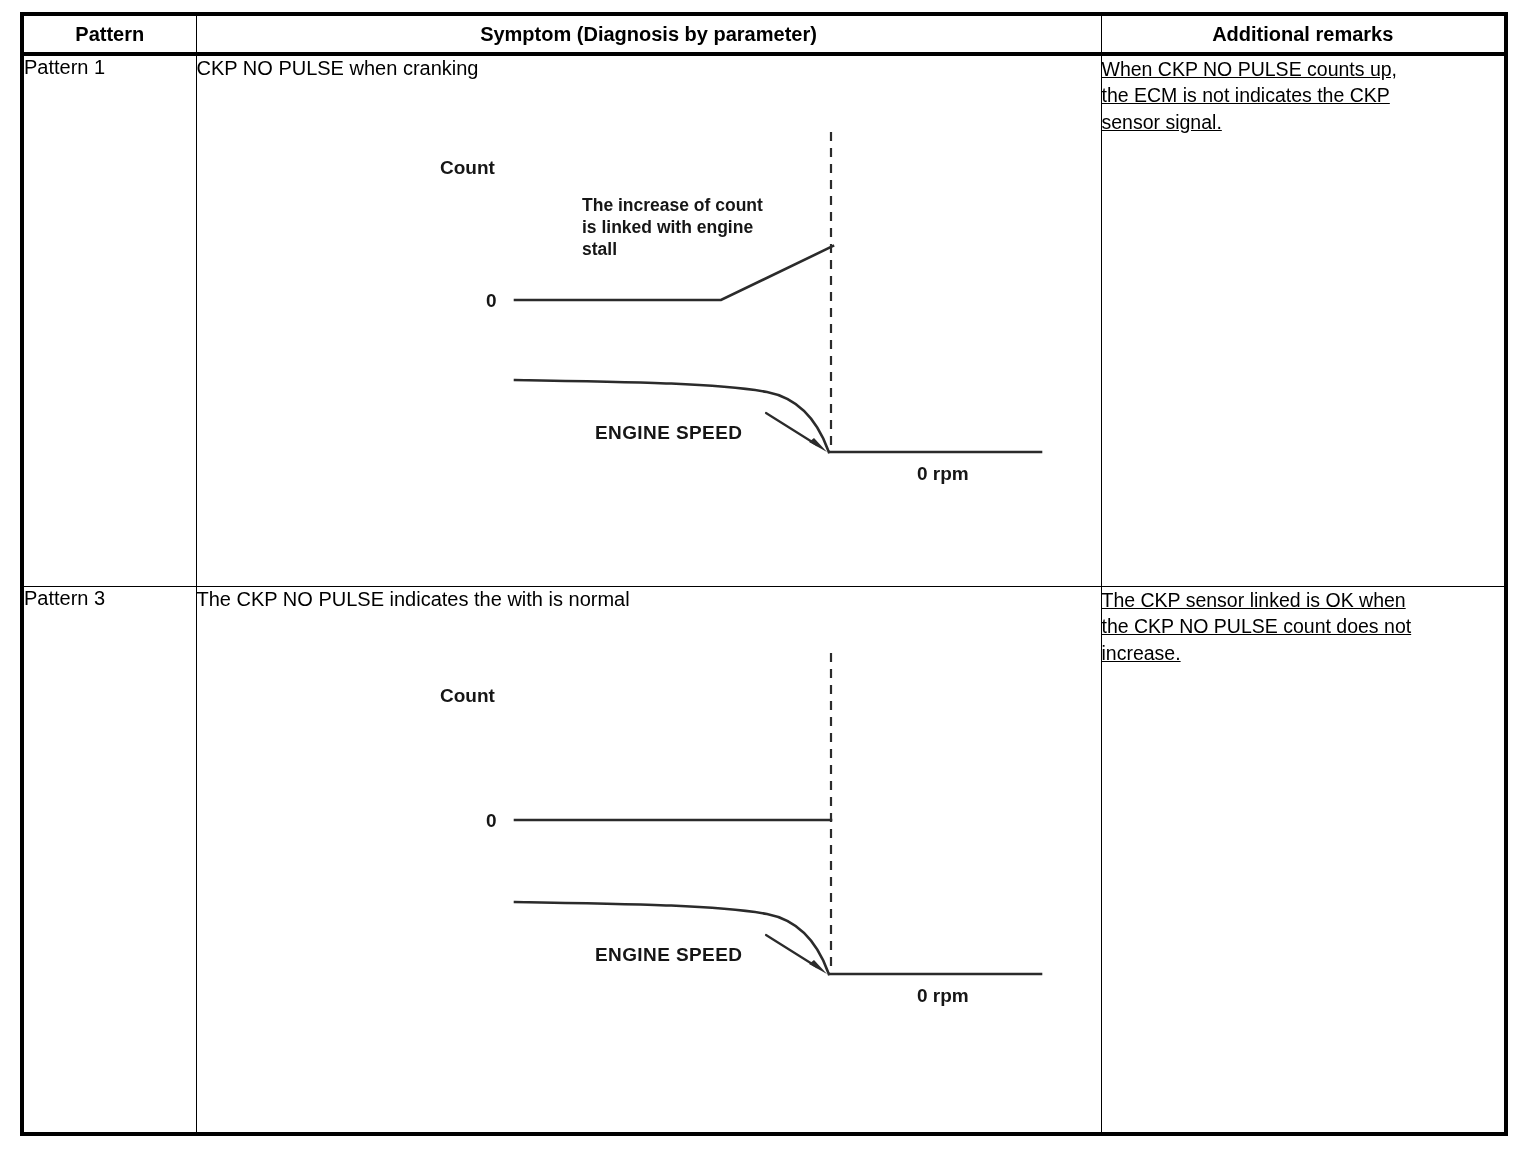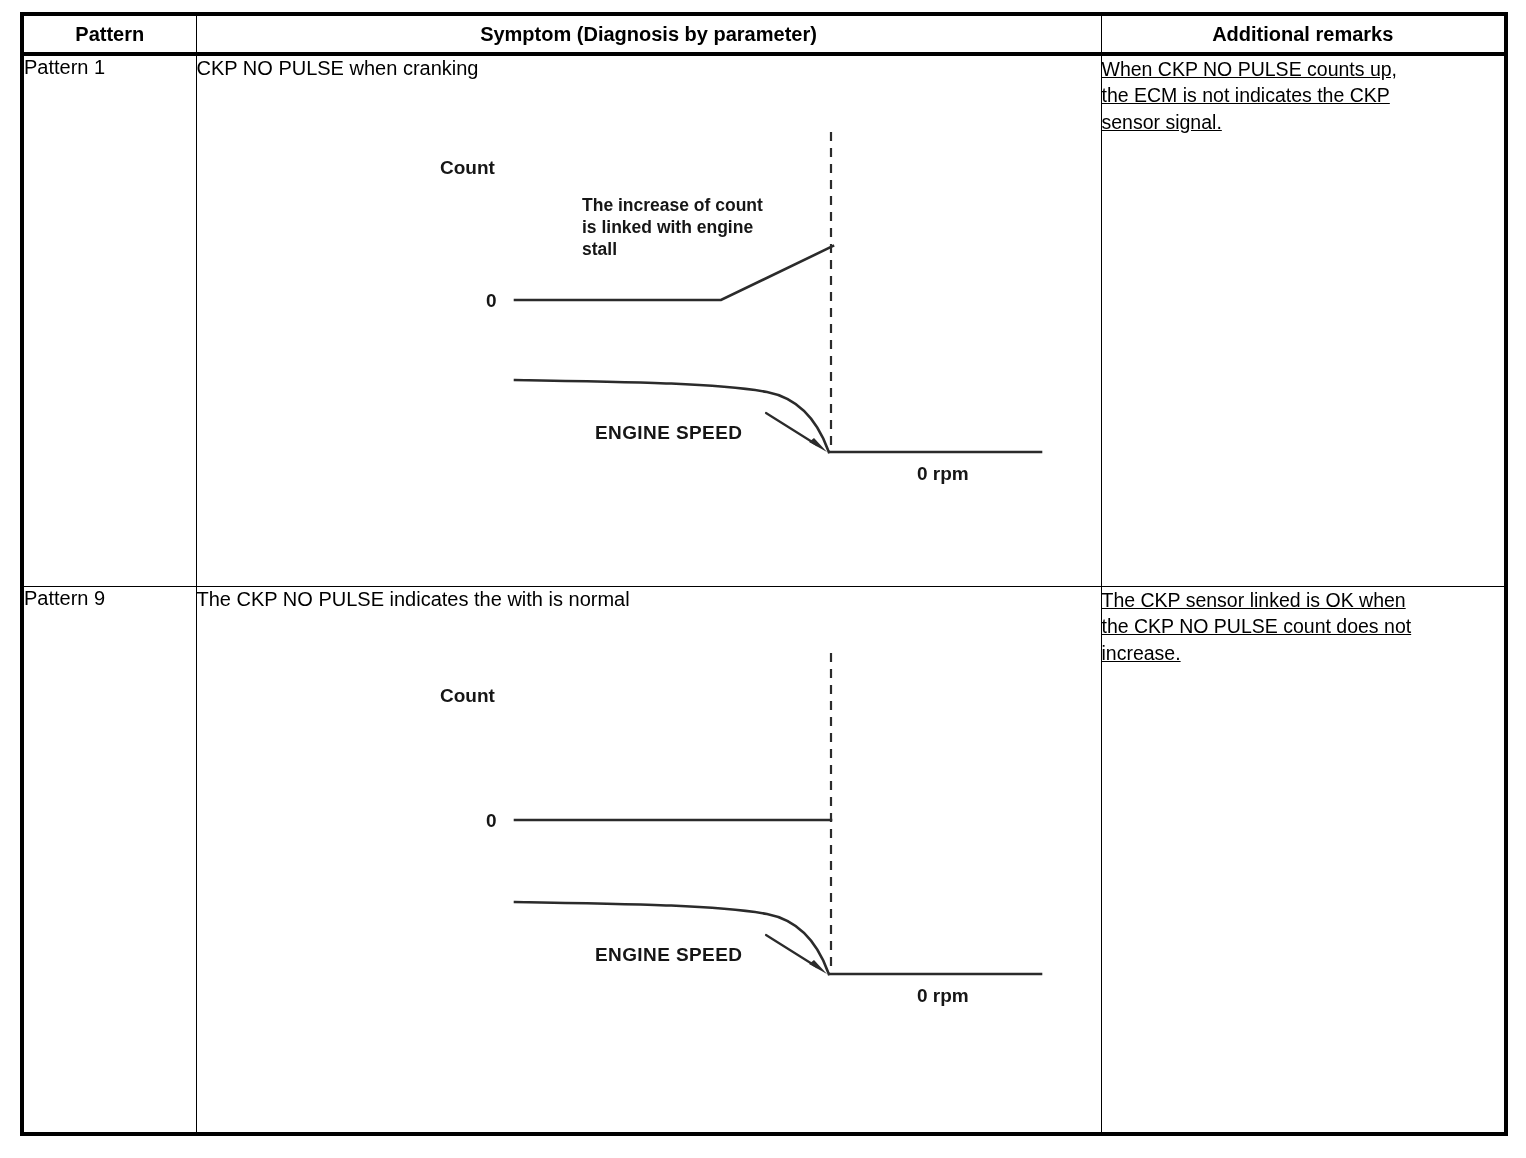--- a/index.html
+++ b/index.html
@@ -190,21 +190,21 @@
         </td>
 
         <td class="cell-remarks">
           <div>When CKP NO PULSE counts up,</div>
           <div>the ECM is not indicates the CKP</div>
           <div>sensor signal.</div>
         </td>
       </tr>
 
       <tr class="row2">
-        <td class="cell-pattern">Pattern 9</td>
+        <td class="cell-pattern">Pattern 3</td>
 
         <td class="cell-symptom">
           <div class="symptom-title">The CKP NO PULSE indicates the with is normal</div>
 
           <div class="diagram">
             <svg width="905" height="520" viewBox="0 0 905 520">
 
               <text class="lbl lbl-count" x="225" y="115">Count</text>
 
               <text class="lbl lbl-zero" x="271" y="240">0</text>

